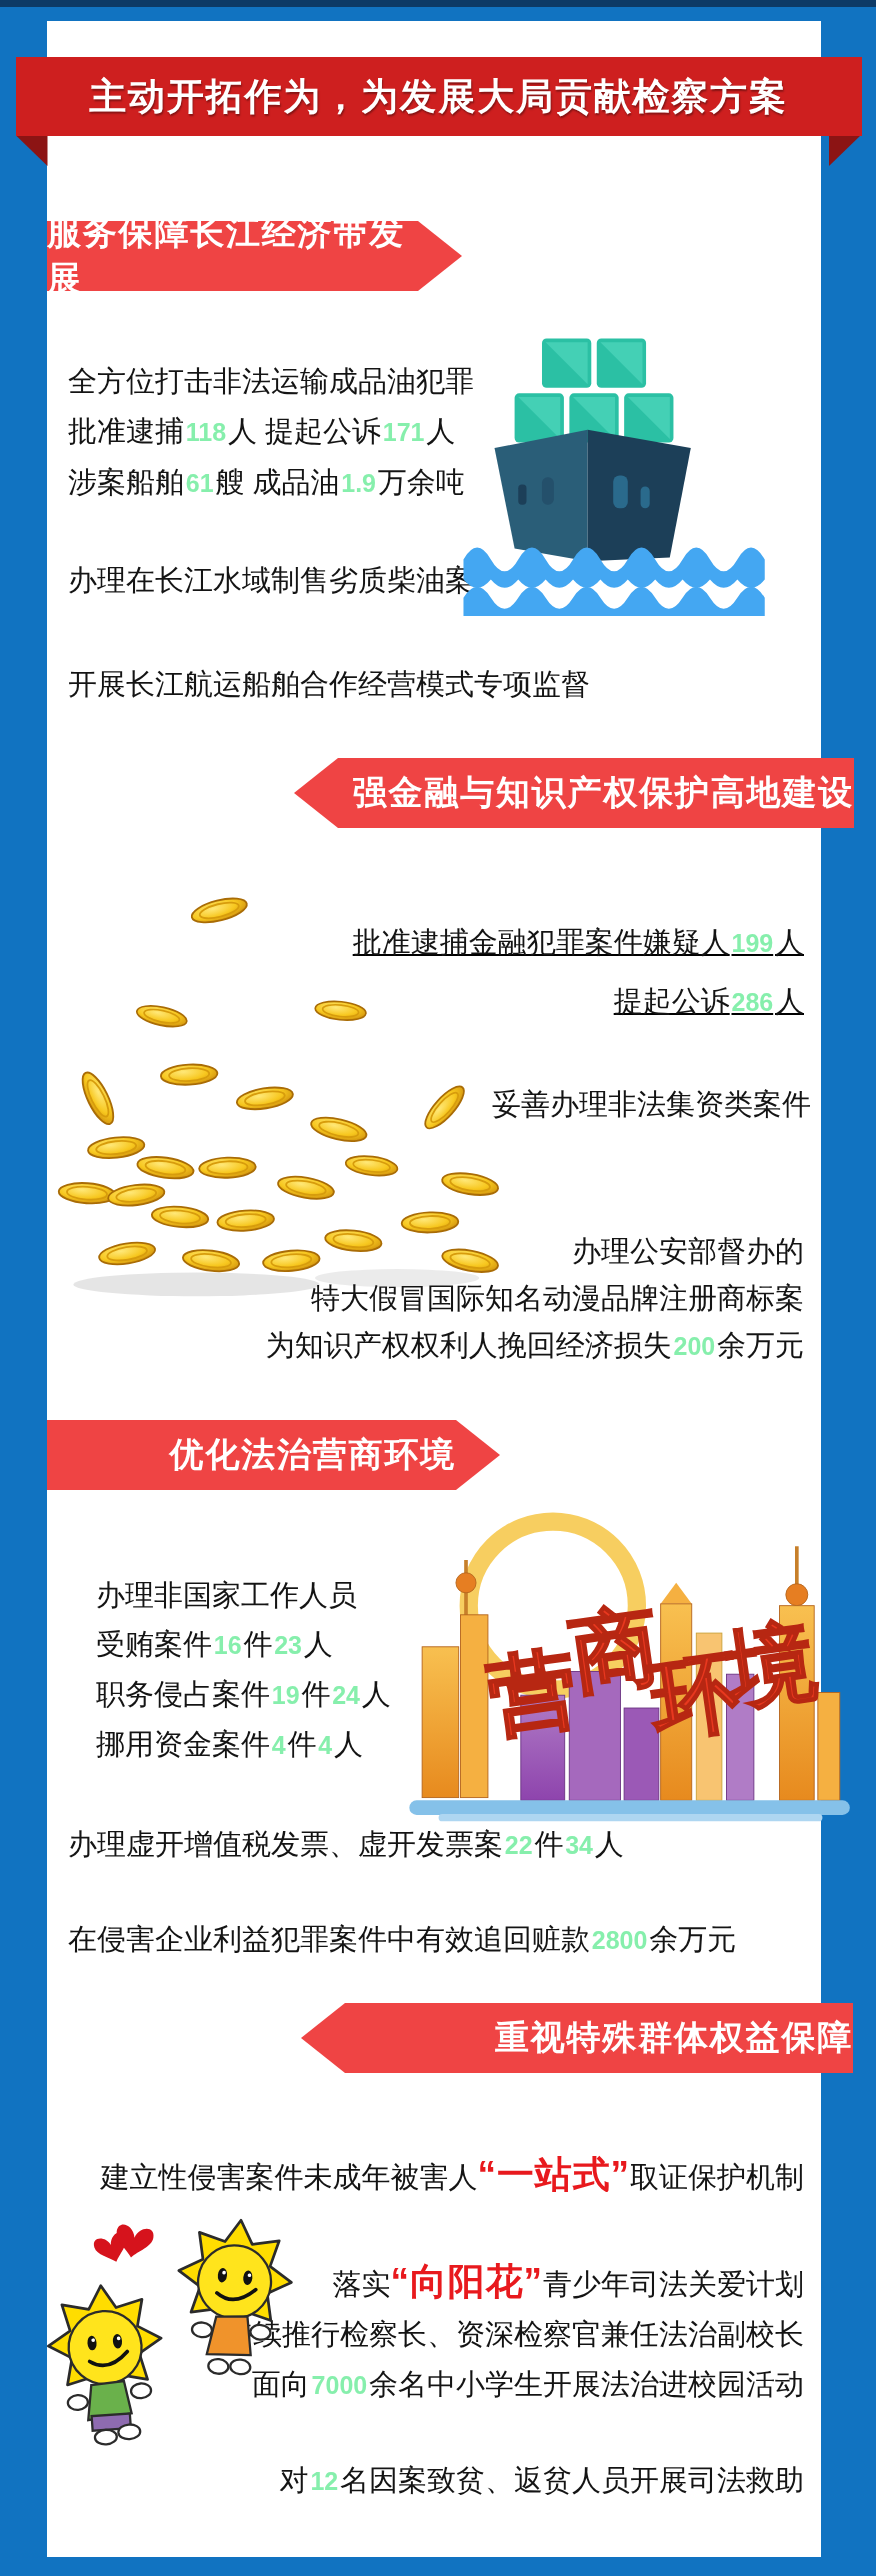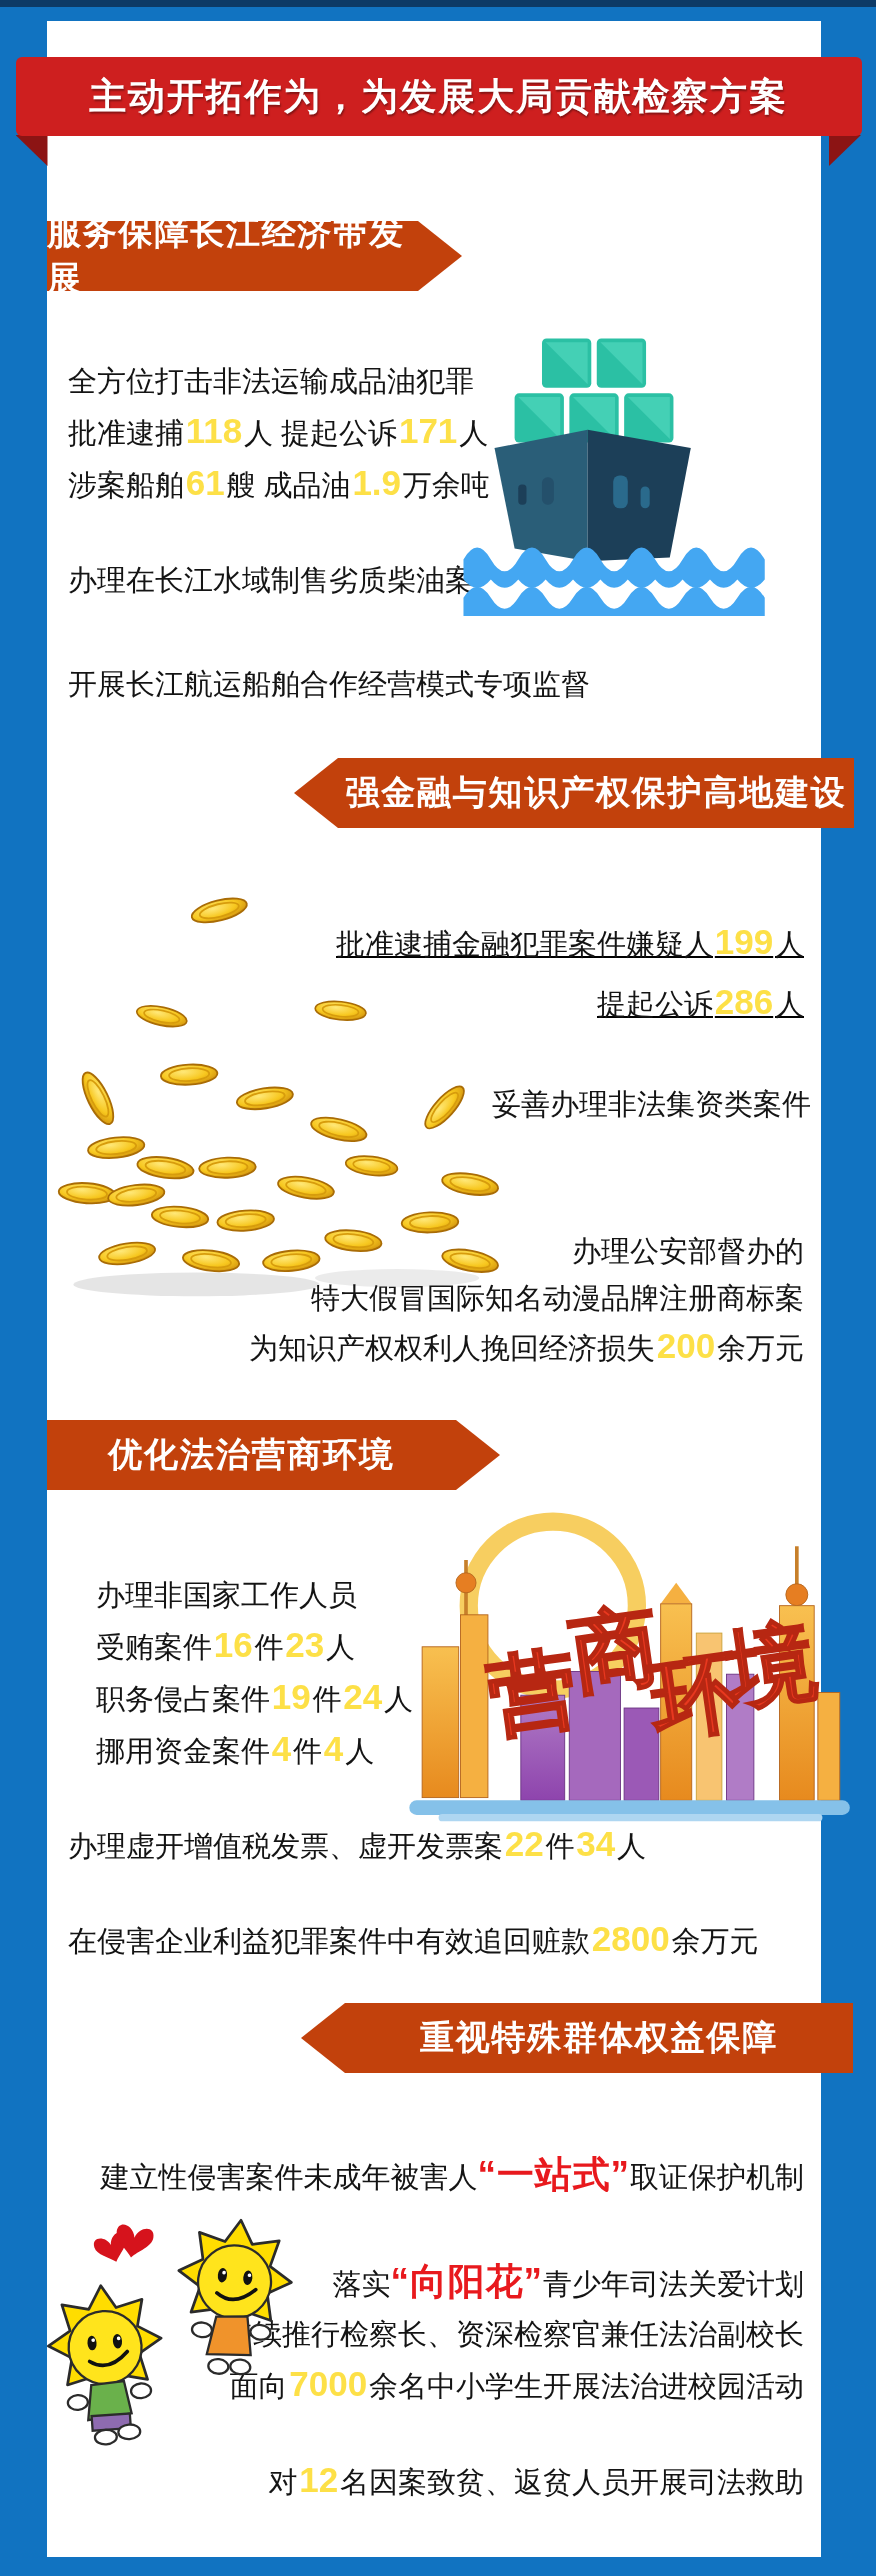--- a/index.html
+++ b/index.html
@@ -3,40 +3,40 @@
 <meta charset="utf-8">
 <style>
   html,body{margin:0;padding:0;background:#0d3a66;}
   .canvas{position:relative;width:877px;height:2576px;overflow:hidden;
           background:#1173c1;font-family:"Liberation Sans",sans-serif;}
   .topbar{position:absolute;left:0;top:0;width:877px;height:7.3px;background:#0d3a66;}
   .panel{position:absolute;left:47px;top:21px;width:774px;height:2536px;background:#ffffff;}
 
   
   .ribbon{position:absolute;left:15.5px;top:57px;width:846px;height:79px;background:#ce1f1f;
-          display:flex;align-items:center;justify-content:center;border-radius:6px;}
+          display:flex;align-items:center;justify-content:center;}
   .ribbon-title{color:#ffffff;font-size:37px;font-weight:bold;letter-spacing:1.8px;
           font-family:"Liberation Serif","Liberation Sans",serif;text-shadow:0.9px 1.8px 1.8px rgba(0,0,0,.35);}
   .fold{position:absolute;top:135px;width:32px;height:31px;background:#8c1414;}
   .fold.l{left:15.5px;clip-path:polygon(0 0,100% 0,100% 100%);}
   .fold.r{left:829px;clip-path:polygon(0 0,100% 0,0 100%);}
 
   
-  .arrow{position:absolute;height:70px;background:#c2410c;color:#fff;display:flex;
-         align-items:center;justify-content:center;font-weight:bold;font-size:34px;letter-spacing:1.8px;}
+  .arrow{position:absolute;height:70px;background:#ef4444;color:#fff;display:flex;
+         align-items:center;justify-content:flex-end;font-weight:bold;font-size:34px;letter-spacing:1.8px;}
   .arrow.right{clip-path:polygon(0 0,calc(100% - 44px) 0,100% 50%,calc(100% - 44px) 100%,0 100%);}
   .arrow.left{clip-path:polygon(44px 0,100% 0,100% 100%,44px 100%,0 50%);}
   .arrow.right .atext{padding-right:44px;}
   .arrow.left  .atext{padding-left:44px;}
 
   
   .group{position:absolute;}
   .group .line{font-size:29px;color:#141414;line-height:50px;white-space:nowrap;}
   .group.rt{text-align:right;}
-  .num{color:#fde047;font-weight:bold;font-size:35px;padding:0 1.8px;}
+  .num{color:#86efac;font-weight:bold;font-size:25px;padding:0 1.8px;}
   .em2{color:#e8191d;font-weight:bold;font-size:37px;letter-spacing:0.9px;}
   .lh63 .line{line-height:58px;} .lh54 .line{line-height:49px;} .lh52 .line{line-height:47px;}
 
   svg{position:absolute;overflow:visible;}
   .cityfont{font-family:"Liberation Sans",sans-serif;font-weight:bold;}
 </style>
 </head>
 <body>
 
 <div class="canvas">

